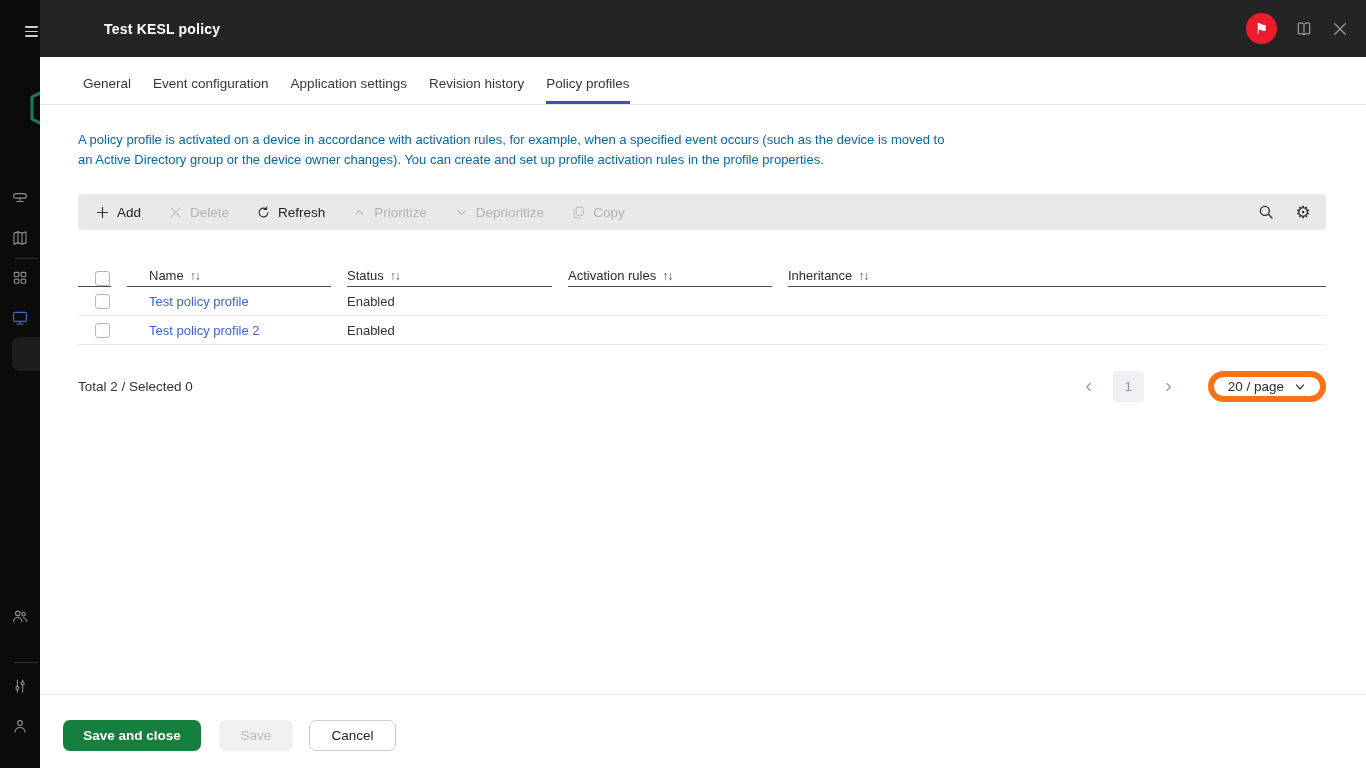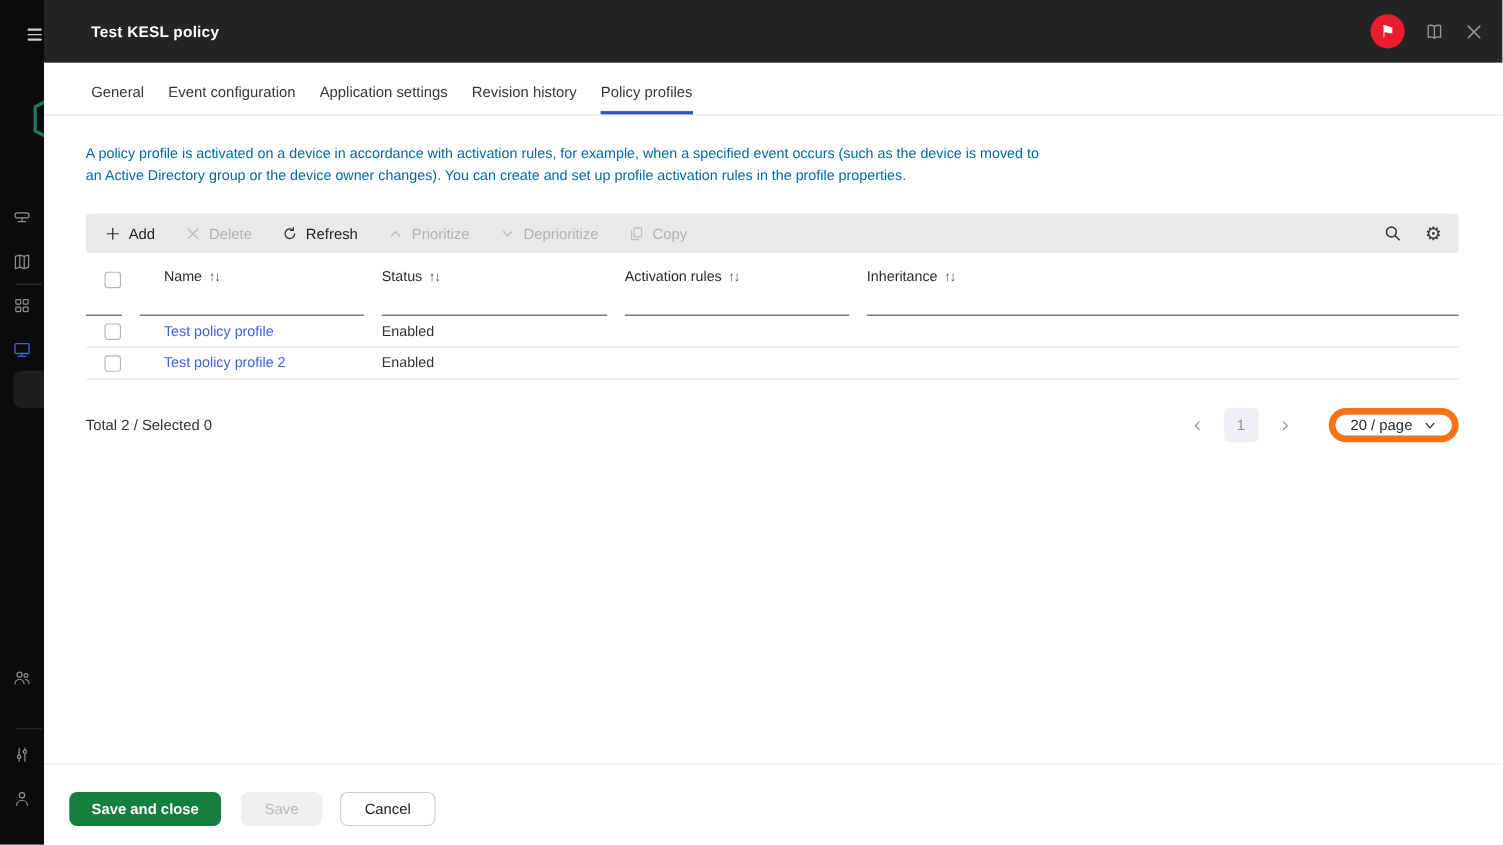--- a/index.html
+++ b/index.html
@@ -13,21 +13,21 @@
   .hamburger { position:absolute; left:25px; top:26px; width:13px; height:11px; display:flex; flex-direction:column; justify-content:space-between; cursor:pointer; }
   .hamburger span { display:block; height:1.6px; background:#cfcfcf; border-radius:1px; }
   .side-logo { position:absolute; left:28px; top:85px; }
   .side-ico { position:absolute; left:11px; width:18px; height:18px; }
   .side-ico svg { width:18px; height:18px; display:block; }
   .side-divider { position:absolute; left:14px; width:24px; height:1px; background:#2d2d2d; }
   .active-pill { position:absolute; left:12px; top:337px; width:40px; height:34px; background:#1d1d1d; border-radius:8px; }
 
   
   .header { position:absolute; left:40px; top:0; width:1326px; height:57px; background:#242424; display:flex; align-items:center; }
-  .header-title { color:#fff; font-size:14px; font-weight:700; margin-left:43px; letter-spacing:.2px; }
+  .header-title { color:#fff; font-size:14px; font-weight:700; margin-left:64px; letter-spacing:.2px; }
   .header-right { margin-left:auto; display:flex; align-items:center; gap:18px; padding-right:17px; }
   .flag-badge { width:31px; height:31px; border-radius:50%; background:#EB1C2D; color:#fff; display:flex; align-items:center; justify-content:center; font-size:15px; cursor:pointer; }
   .hdr-ico { width:18px; height:18px; color:#9a9a9a; cursor:pointer; display:flex; align-items:center; justify-content:center; }
   .hdr-ico svg { width:18px; height:18px; display:block; }
 
   
   .main { position:absolute; left:40px; top:64px; width:1326px; height:711px; background:#fff; }
 
   .tabbar { height:41px; border-bottom:1px solid #e7e7e7; display:flex; align-items:stretch; padding-left:43px; gap:22px; }
   .tab { display:flex; align-items:center; font-size:13.5px; color:#363636; cursor:pointer; border-bottom:3px solid transparent; padding-top:2px; }
@@ -47,21 +47,21 @@
   .gear-glyph { font-size:17px; line-height:1; color:#2f2f2f; }
 
   
   .table { margin-top:24px; }
   .thead { display:flex; align-items:flex-end; height:33px; }
   .cell-cb { width:33px; flex:0 0 33px; margin-right:16px; display:flex; align-items:center; }
   .col-name { width:204px; flex:0 0 204px; margin-right:16px; padding-left:22px; }
   .col-status { width:205px; flex:0 0 205px; margin-right:16px; }
   .col-rules { width:204px; flex:0 0 204px; margin-right:16px; }
   .col-inherit { flex:1 1 auto; }
-  .thead > div { border-bottom:1px solid #4c4c4c; padding-bottom:26px; }
+  .thead > div { border-bottom:1px solid #4c4c4c; padding-bottom:2px; }
   .th-label { font-size:13px; color:#2b2b2b; }
   .sort { font-size:12px; color:#4f4f4f; letter-spacing:-1px; margin-left:6px; }
   .checkbox { width:15px; height:15px; border:1px solid #b6b6b6; border-radius:3px; background:#fff; margin-left:17px; cursor:pointer; }
   .thead .checkbox { margin-bottom:-2px; }
   .trow { display:flex; align-items:center; height:29px; border-bottom:1px solid #e8e8e8; }
   .trow .cell-cb { border:none; }
   .link { font-size:13px; color:#3F62D7; text-decoration:none; cursor:pointer; }
   .status-txt { font-size:13px; color:#333; }
   .inherit-box { width:14px; height:14px; background:#d6d6d6; border-radius:3px; margin-left:16px; }
 

